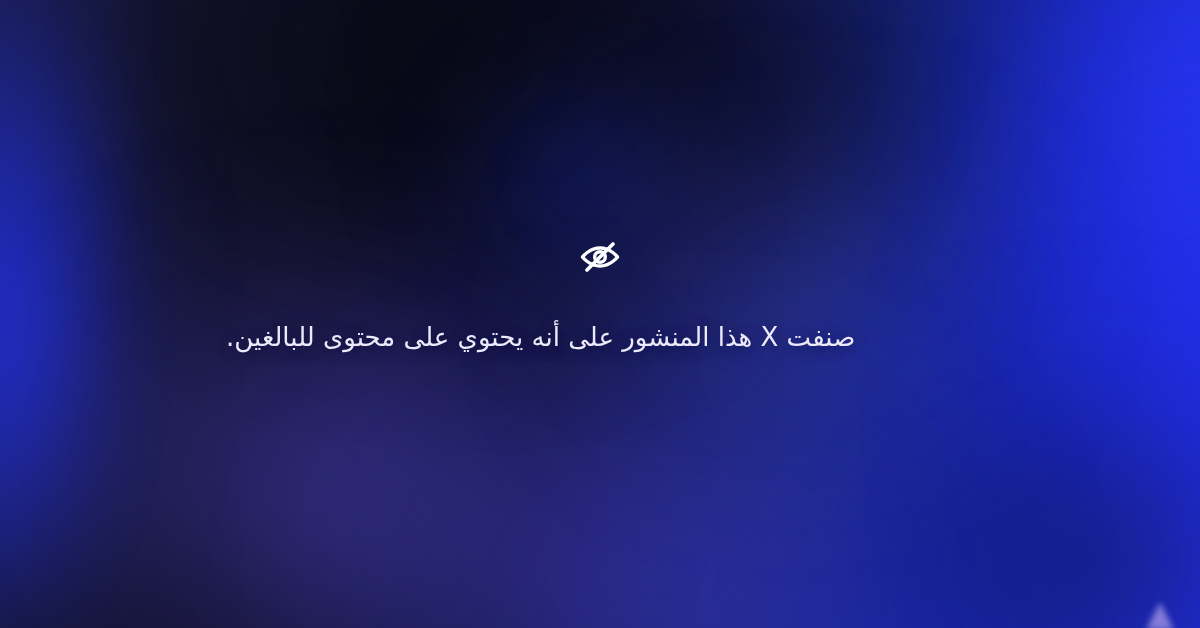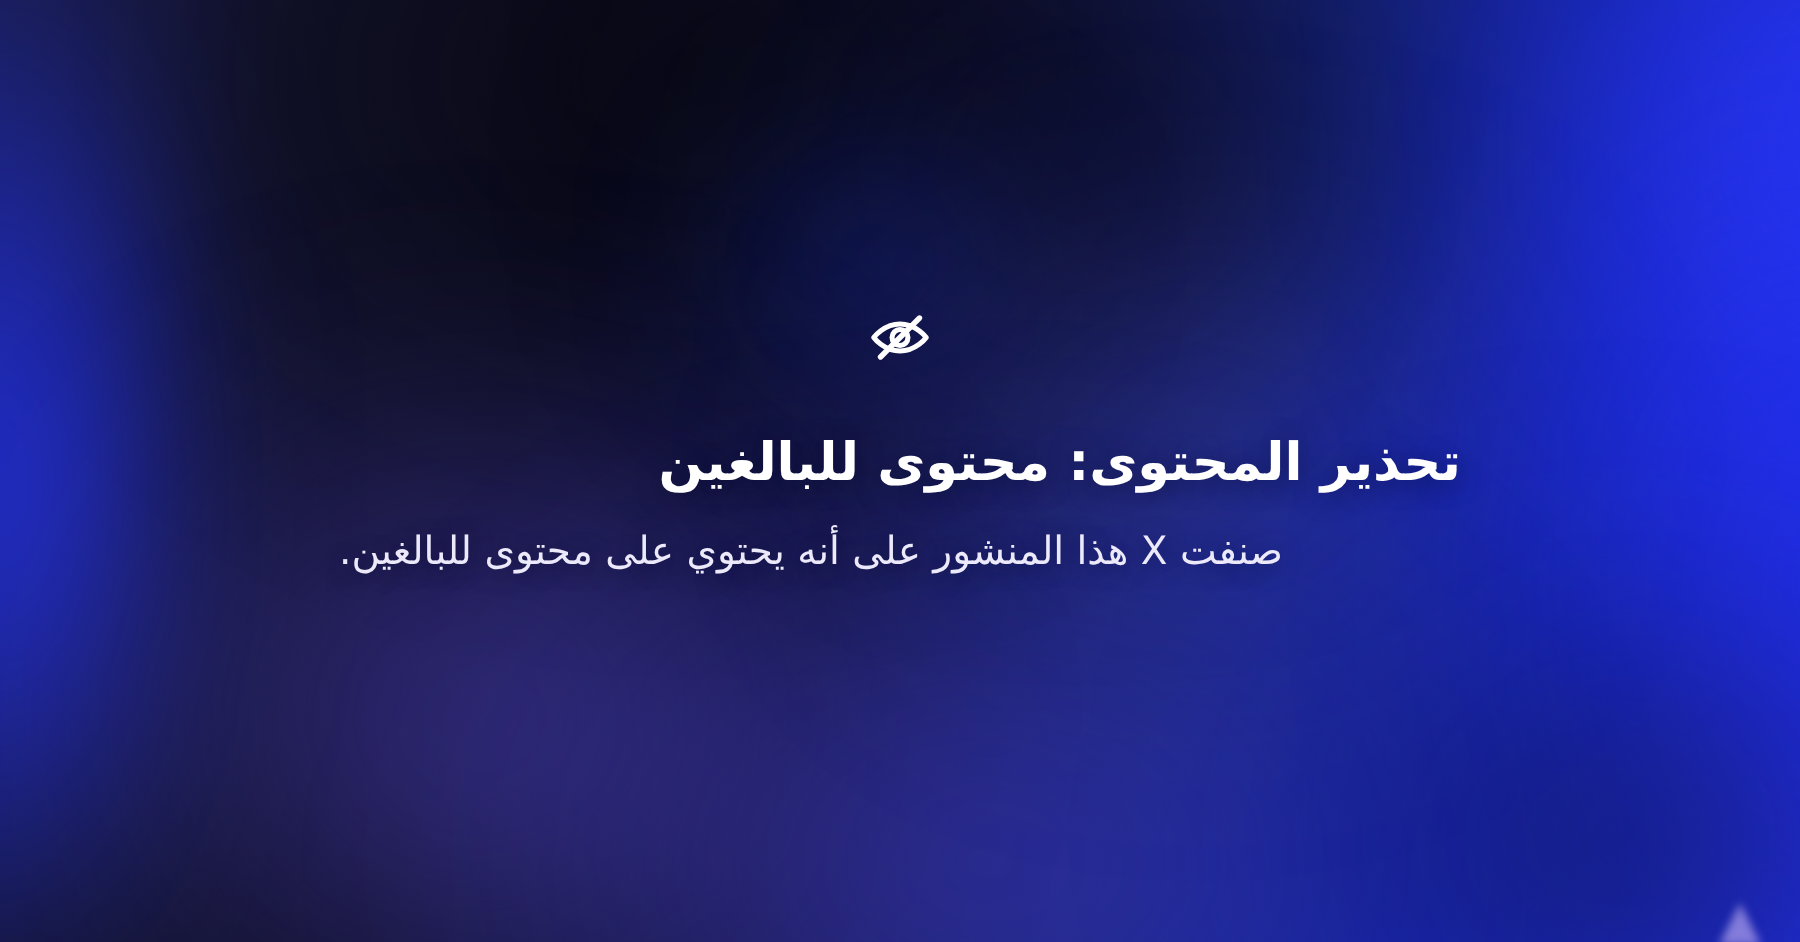--- a/index.html
+++ b/index.html
@@ -218,20 +218,19 @@
     <div class="card align-block">
 
       <div class="icon-wrap">
         <svg width="48" height="48" viewBox="0 0 48 48" fill="none" xmlns="http://www.w3.org/2000/svg" aria-hidden="true">
           <path d="M6.5 24C6.5 24 13.2 15 24 15C34.8 15 41.5 24 41.5 24C41.5 24 34.8 33 24 33C13.2 33 6.5 24 6.5 24Z" stroke="#ffffff" stroke-width="3.4" stroke-linecap="round" stroke-linejoin="round"></path>
           <circle cx="24" cy="24" r="5.3" stroke="#ffffff" stroke-width="3.4"></circle>
           <path d="M11 37L37 11" stroke="#ffffff" stroke-width="3.6" stroke-linecap="round"></path>
         </svg>
       </div>
 
-      <h1 class="headline">تحذير المحتوى: محتوى للبالغين</h1>
 
       <p class="subtext">صنفت X هذا المنشور على أنه يحتوي على محتوى للبالغين.</p>
 
 
     </div>
   </div>
 </div>
 
 </body></html>

